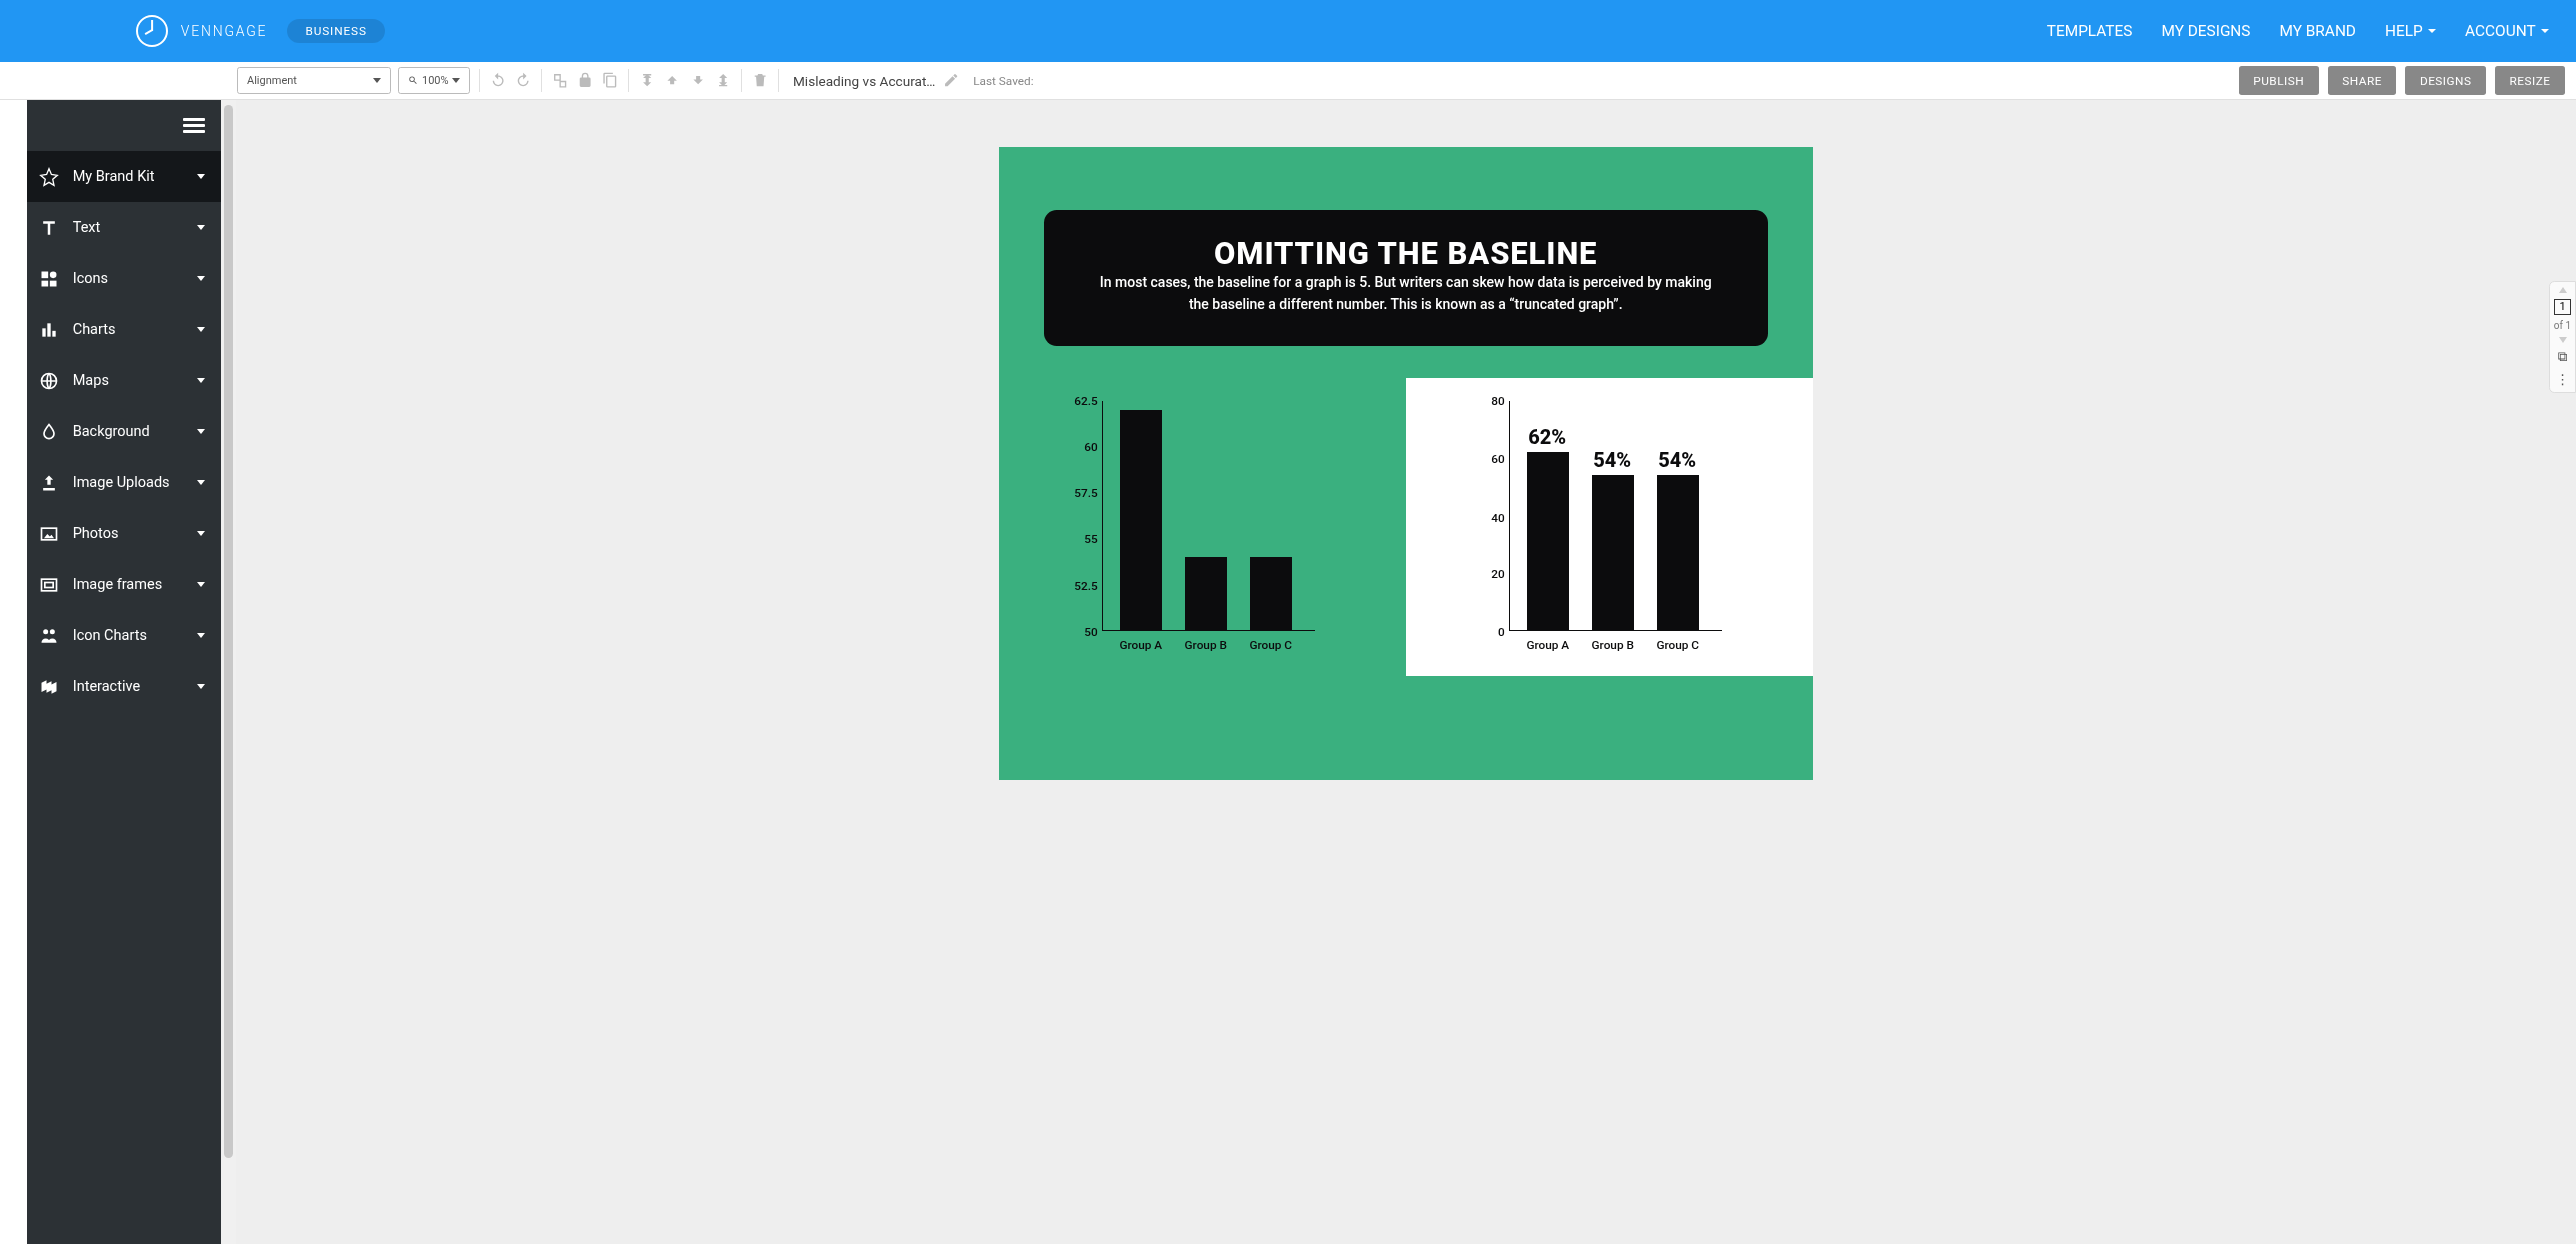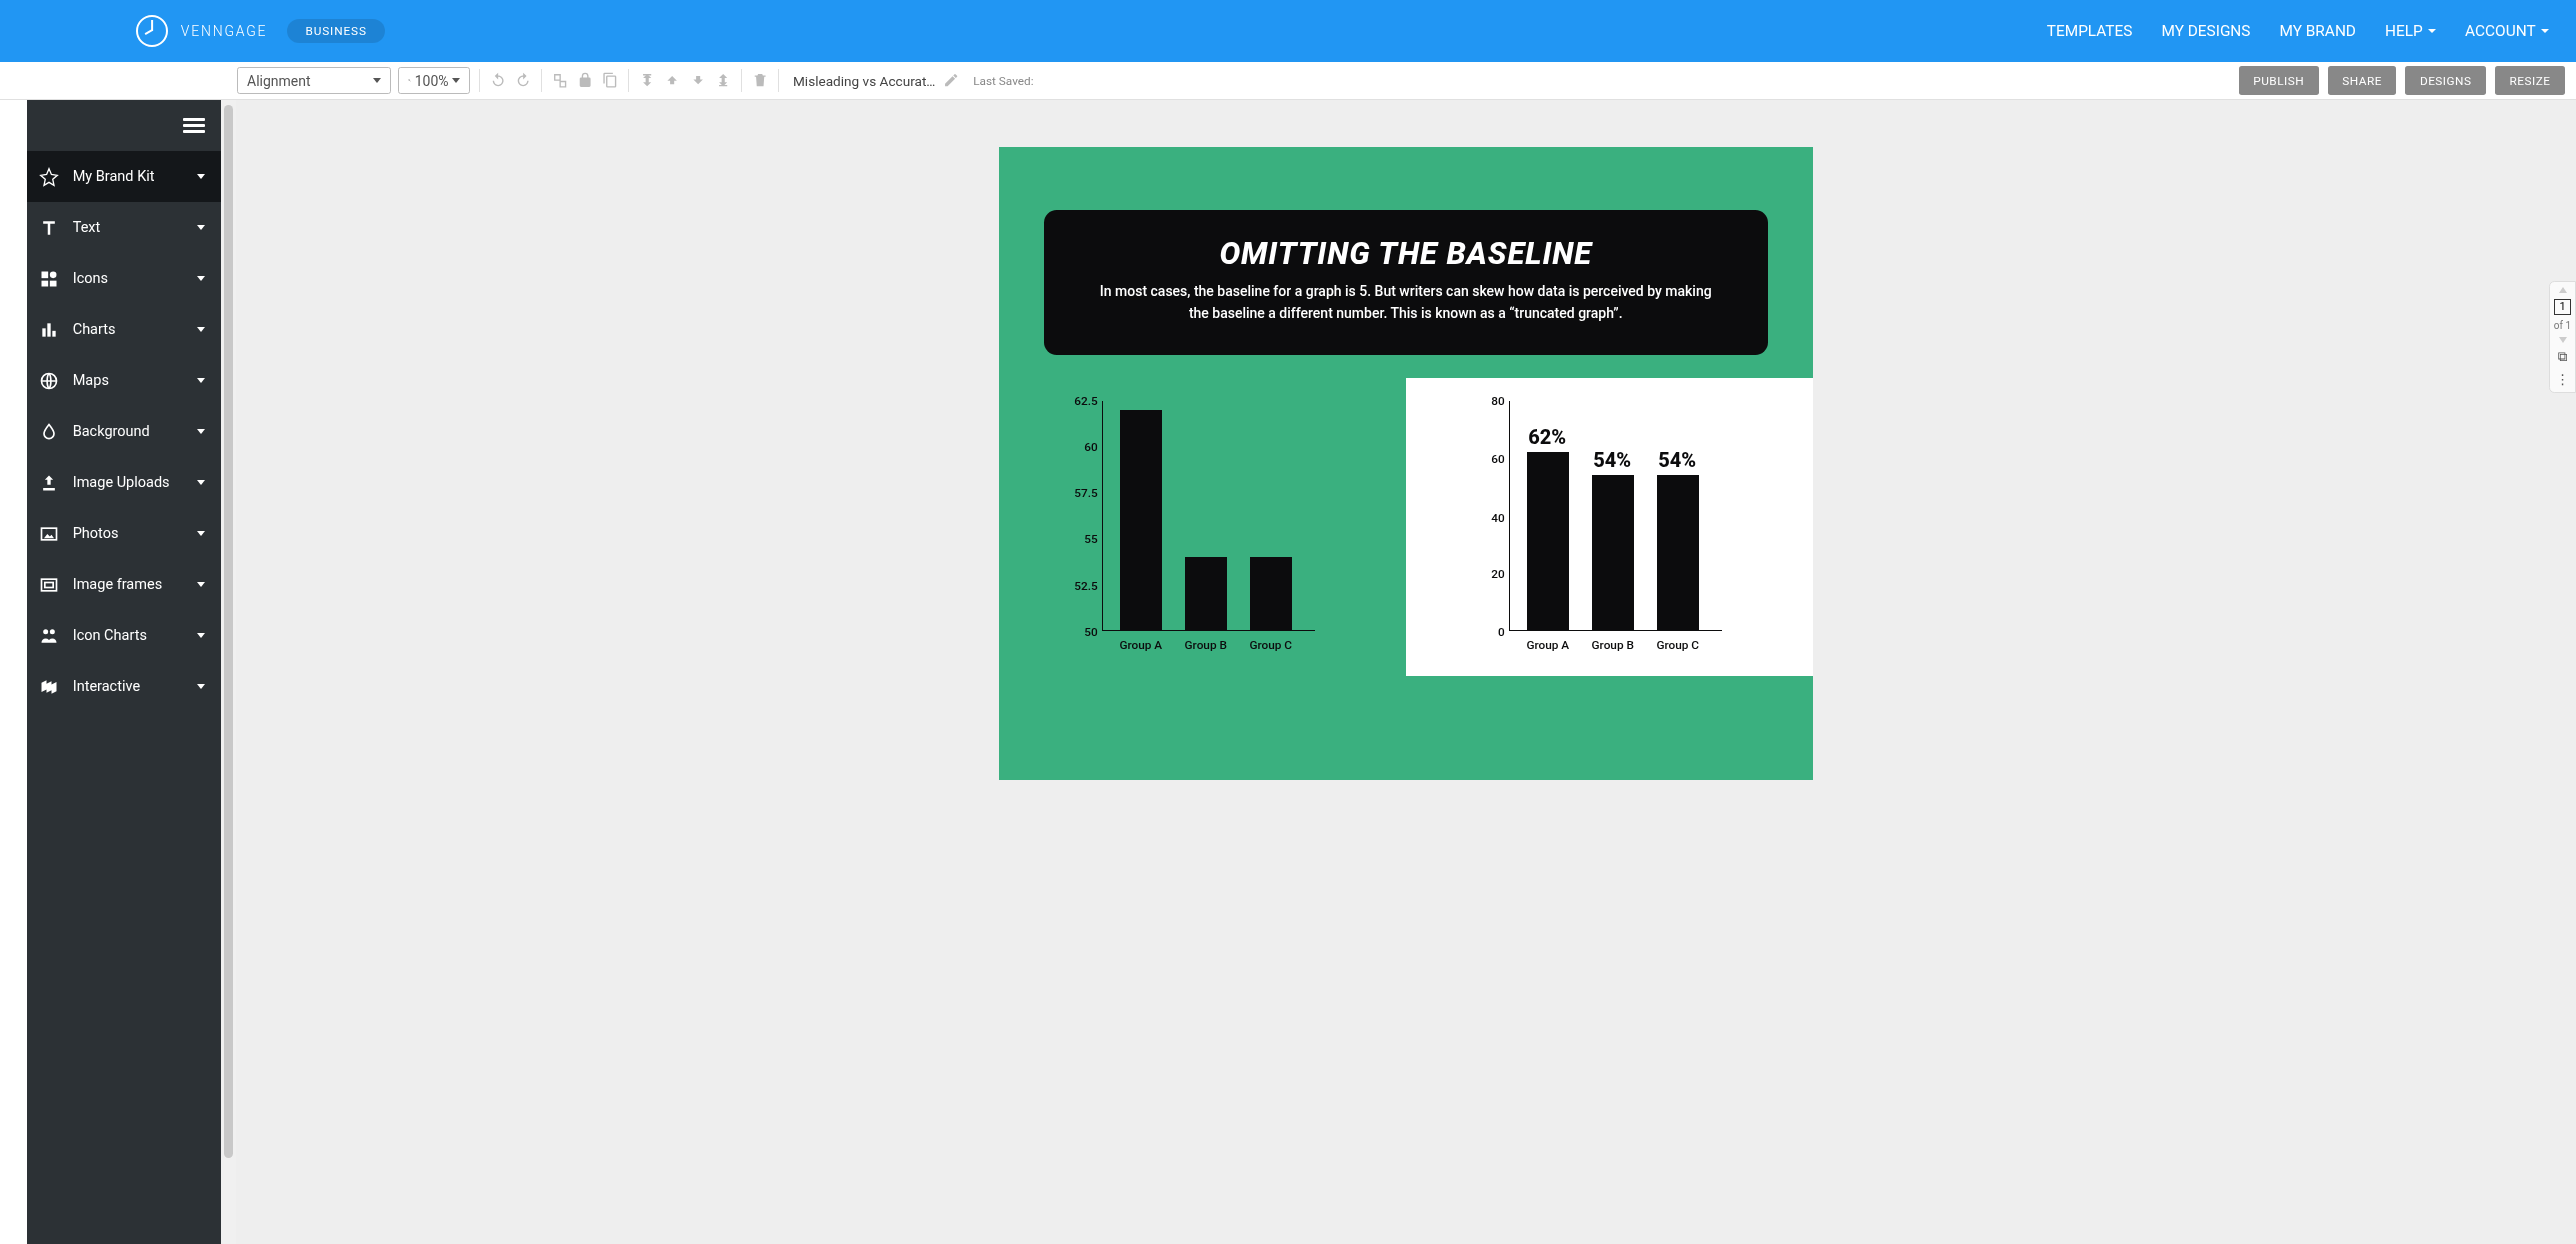--- a/index.html
+++ b/index.html
@@ -13,21 +13,21 @@
 .logo-circle::before { content:""; position:absolute; width:1.8px; height:11px; background:#fff; left:50%; top:2.7px; transform:translateX(-50%); }
 .logo-circle::after { content:""; position:absolute; width:1.8px; height:8.1px; background:#fff; left:50%; top:12.7px; transform-origin:top; transform:translateX(-50%) rotate(60deg); }
 .brand { font-size:14px; font-weight:300; letter-spacing:1.8px; }
 .plan-pill { margin-left:20px; background:rgba(0,0,0,.12); border-radius:16.3px; padding:5.4px 18px; font-size:11.8px; letter-spacing:0.9px; }
 .top-nav { margin-left:auto; display:flex; gap:29px; font-size:15.4px; }
 .top-nav .nav-item { display:flex; align-items:center; gap:5.4px; cursor:pointer; }
 .caret { width:0; height:0; border-left:4.5px solid transparent; border-right:4.5px solid transparent; border-top:4.5px solid #fff; }
 
 
 .actionbar { height:38px; background:#fff; border-bottom:0.9px solid #e0e0e0; display:flex; align-items:center; padding-left:237px; padding-right:11px; gap:7.2px; position:relative; }
-.select-box { height:27px; border:0.9px solid #bbb; border-radius:2.7px; background:#fff; display:flex; align-items:center; padding:0 9px; font-size:14px; color:#555; cursor:pointer; position:relative; }
+.select-box { height:27px; border:0.9px solid #bbb; border-radius:2.7px; background:#fff; display:flex; align-items:center; padding:0 9px; font-size:11px; color:#555; cursor:pointer; position:relative; }
 .select-box.align { width:154px; }
 .select-box.zoom { width:72px; justify-content:center; gap:3.6px; }
 .select-box .dd { margin-left:auto; width:0; height:0; border-left:4.5px solid transparent; border-right:4.5px solid transparent; border-top:5.4px solid #555; }
 .sep { width:0.9px; height:23.5px; background:#e0e0e0; margin:0 1.8px; }
 .ticon { width:18px; height:18px; display:flex; align-items:center; justify-content:center; color:#bbb; cursor:pointer; }
 .ticon svg { width:16.3px; height:16.3px; fill:currentColor; }
 .doc-title { font-size:13.6px; color:#444; max-width:154px; white-space:nowrap; overflow:hidden; text-overflow:ellipsis; margin-left:5.4px; }
 .saved-label { font-size:11.8px; color:#888; margin-left:5.4px; }
 .action-btns { margin-left:auto; display:flex; gap:9px; }
 .gbtn { background:#888; color:#fff; border-radius:2.7px; padding:7.2px 14.5px; font-size:11.8px; letter-spacing:0.5px; cursor:pointer; }
@@ -43,21 +43,21 @@
 .sb-item .sbi { width:22px; display:flex; align-items:center; justify-content:center; }
 .sb-item .sbi svg { width:20px; height:20px; fill:#fff; }
 .sb-item .exp { margin-left:auto; width:0; height:0; border-left:4.5px solid transparent; border-right:4.5px solid transparent; border-top:5.4px solid #fff; }
 .scroll-gutter { width:14.5px; background:#f0f0f0; position:relative; }
 .scroll-thumb { position:absolute; left:2.7px; top:5.4px; width:9px; height:92%; background:#c8c8c8; border-radius:4.5px; }
 
 
 .canvas-wrap { flex:1; background:#eee; position:relative; overflow:hidden; display:flex; justify-content:center; padding-top:47px; }
 .design { width:814px; height:633px; background:#3ab07f; position:relative; }
 .title-box { position:absolute; left:45px; right:45px; top:63px; background:#0c0c0d; border-radius:12.7px; padding:25px 54px 31px; color:#fff; text-align:center; }
-.title-box h1 { font-size:31px; font-weight:800; letter-spacing:0.9px; margin-bottom:9px; font-style:italic; }
+.title-box h1 { font-size:31px; font-weight:800; letter-spacing:0.9px; margin-bottom:0; }
 .title-box p { font-size:14px; line-height:1.55; font-weight:500; }
 
 
 .pager { position:absolute; right:0; top:181px; width:27px; background:#fafafa; border:0.9px solid #ddd; border-radius:5.4px 0 0 5.4px; display:flex; flex-direction:column; align-items:center; padding:5.4px 0; gap:5.4px; font-size:10px; color:#777; }
 .pager .pn { border:0.9px solid #333; width:16.3px; height:16.3px; display:flex; align-items:center; justify-content:center; color:#000; font-size:11px; }
 .pager .tri { width:0; height:0; }
 .pager .tri.up { border-left:4.5px solid transparent; border-right:4.5px solid transparent; border-bottom:6.3px solid #ccc; }
 .pager .tri.dn { border-left:4.5px solid transparent; border-right:4.5px solid transparent; border-top:6.3px solid #ccc; }
 .pager .glyph { font-size:13.6px; color:#555; cursor:pointer; }
 

